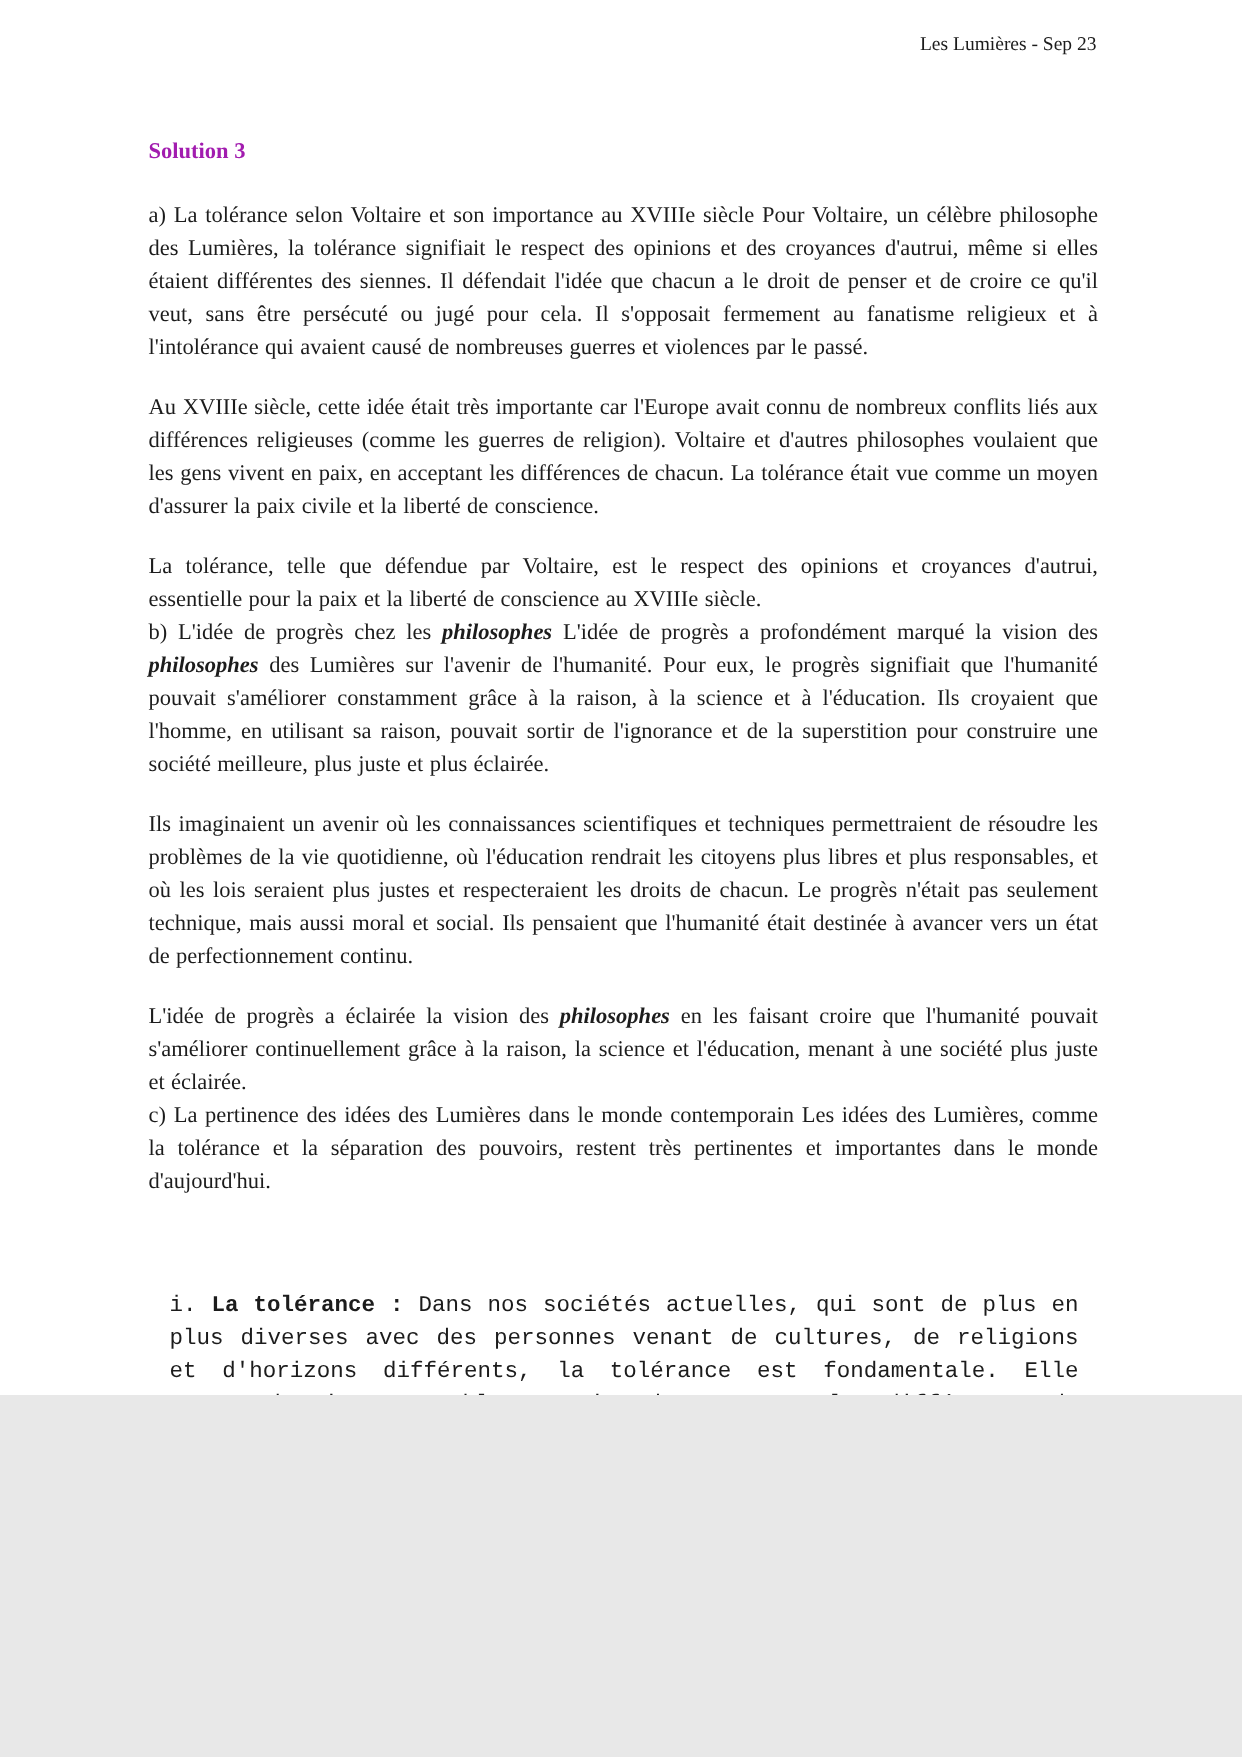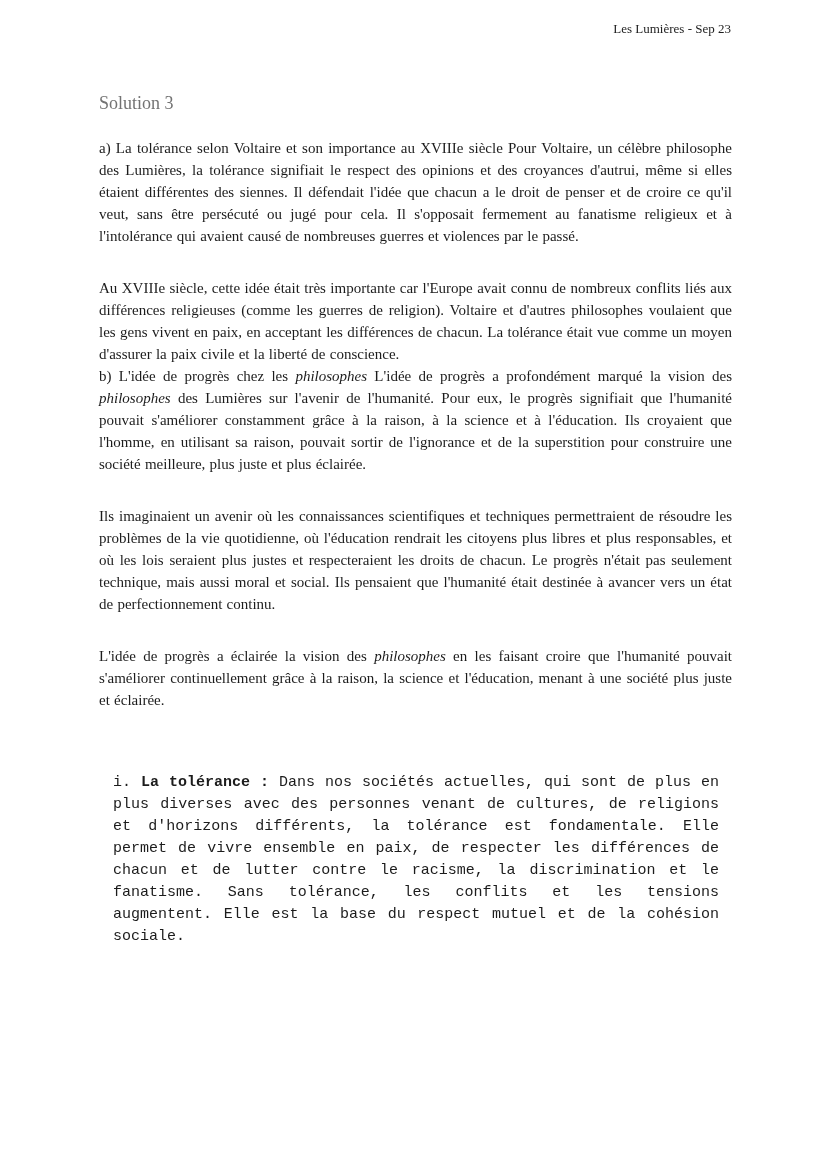--- a/index.html
+++ b/index.html
@@ -1,56 +1,56 @@
 <!DOCTYPE html>
 <html><head>
 <meta charset="utf-8">
 <style>
   * { margin: 0; padding: 0; box-sizing: border-box; }
   html, body { background: #e8e8e8; }
   .page {
     position: relative;
     width: 828px;
-    height: 1171px;
+    height: 930px;
     margin: 0 auto;
     background: #ffffff;
     font-family: "Liberation Serif", "DejaVu Serif", serif;
     color: #1c1c1c;
     overflow: hidden;
   }
   .header {
     position: absolute;
     top: 21px;
     right: 97px;
     font-size: 13px;
     color: #1c1c1c;
   }
   .content {
     position: absolute;
     left: 99px;
     top: 93px;
     width: 633px;
   }
   .title {
-    font-size: 18px;
-    font-weight: normal;
+    font-size: 15px;
+    font-weight: bold;
     margin: 0 0 23px 0;
-    color: #737373;
+    color: #a21caf;
   }
   .body p.para {
     font-size: 15px;
     line-height: 22px;
     text-align: justify;
     word-spacing: 0.5px;
   }
   .body > p.para:first-child { margin-top: 0; }
-  p.para.space-large { margin-top: 30px; }
+  p.para.space-large { margin-top: 18px; }
   p.para.space-xlarge { margin-top: 61px; }
   p.para.indented { margin-left: 14px; margin-right: 13px; font-family: Liberation Mono, monospace; }
-  .italic { font-style: italic; }
+  .italic { font-style: italic; font-weight: bold; }
   .bold { font-weight: bold; }
   .footer {
     position: absolute;
     left: 0;
     top: 1096px;
     width: 828px;
     text-align: center;
     font-size: 13.5px;
     color: #1c1c1c;
   }
@@ -62,21 +62,23 @@
 
   <div class="header">
     <span>Les Lumières - Sep 23</span>
   </div>
 
   <div class="content">
     <h1 class="title">Solution 3</h1>
     <div class="body">
         <p class="para"><span class="">a) La tolérance selon Voltaire et son importance au XVIIIe siècle Pour Voltaire, un célèbre philosophe des Lumières, la tolérance signifiait le respect des opinions et des croyances d'autrui, même si elles étaient différentes des siennes. Il défendait l'idée que chacun a le droit de penser et de croire ce qu'il veut, sans être persécuté ou jugé pour cela. Il s'opposait fermement au fanatisme religieux et à l'intolérance qui avaient causé de nombreuses guerres et violences par le passé.</span></p>
         <p class="para space-large"><span class="">Au XVIIIe siècle, cette idée était très importante car l'Europe avait connu de nombreux conflits liés aux différences religieuses (comme les guerres de religion). Voltaire et d'autres philosophes voulaient que les gens vivent en paix, en acceptant les différences de chacun. La tolérance était vue comme un moyen d'assurer la paix civile et la liberté de conscience.</span></p>
+        <p class="para space-large"><span class="">La tolérance, telle que défendue par Voltaire, est le respect des opinions et croyances d'autrui, essentielle pour la paix et la liberté de conscience au XVIIIe siècle.</span></p>
         <p class="para"><span class="">b) L'idée de progrès chez les </span><span class="italic">philosophes</span><span class=""> L'idée de progrès a profondément marqué la vision des </span><span class="italic">philosophes</span><span class=""> des Lumières sur l'avenir de l'humanité. Pour eux, le progrès signifiait que l'humanité pouvait s'améliorer constamment grâce à la raison, à la science et à l'éducation. Ils croyaient que l'homme, en utilisant sa raison, pouvait sortir de l'ignorance et de la superstition pour construire une société meilleure, plus juste et plus éclairée.</span></p>
         <p class="para space-large"><span class="">Ils imaginaient un avenir où les connaissances scientifiques et techniques permettraient de résoudre les problèmes de la vie quotidienne, où l'éducation rendrait les citoyens plus libres et plus responsables, et où les lois seraient plus justes et respecteraient les droits de chacun. Le progrès n'était pas seulement technique, mais aussi moral et social. Ils pensaient que l'humanité était destinée à avancer vers un état de perfectionnement continu.</span></p>
         <p class="para space-large"><span class="">L'idée de progrès a éclairée la vision des </span><span class="italic">philosophes</span><span class=""> en les faisant croire que l'humanité pouvait s'améliorer continuellement grâce à la raison, la science et l'éducation, menant à une société plus juste et éclairée.</span></p>
+        <p class="para"><span class="">c) La pertinence des idées des Lumières dans le monde contemporain Les idées des Lumières, comme la tolérance et la séparation des pouvoirs, restent très pertinentes et importantes dans le monde d'aujourd'hui.</span></p>
         <p class="para space-xlarge indented"><span class="">i. </span><span class="bold">La tolérance :</span><span class=""> Dans nos sociétés actuelles, qui sont de plus en plus diverses avec des personnes venant de cultures, de religions et d'horizons différents, la tolérance est fondamentale. Elle permet de vivre ensemble en paix, de respecter les différences de chacun et de lutter contre le racisme, la discrimination et le fanatisme. Sans tolérance, les conflits et les tensions augmentent. Elle est la base du respect mutuel et de la cohésion sociale.</span></p>
       </div>
   </div>
 
 
 </div>
 
 </body></html>

